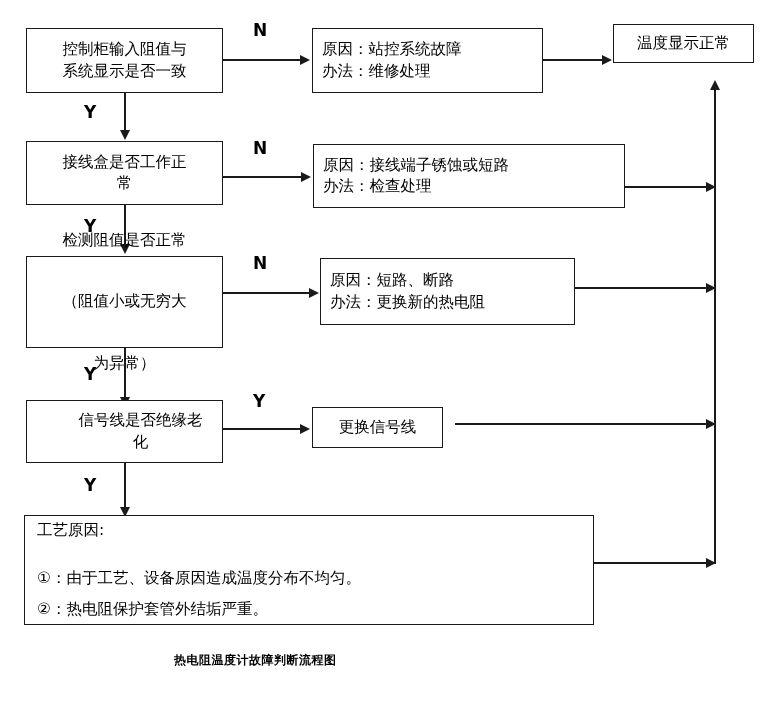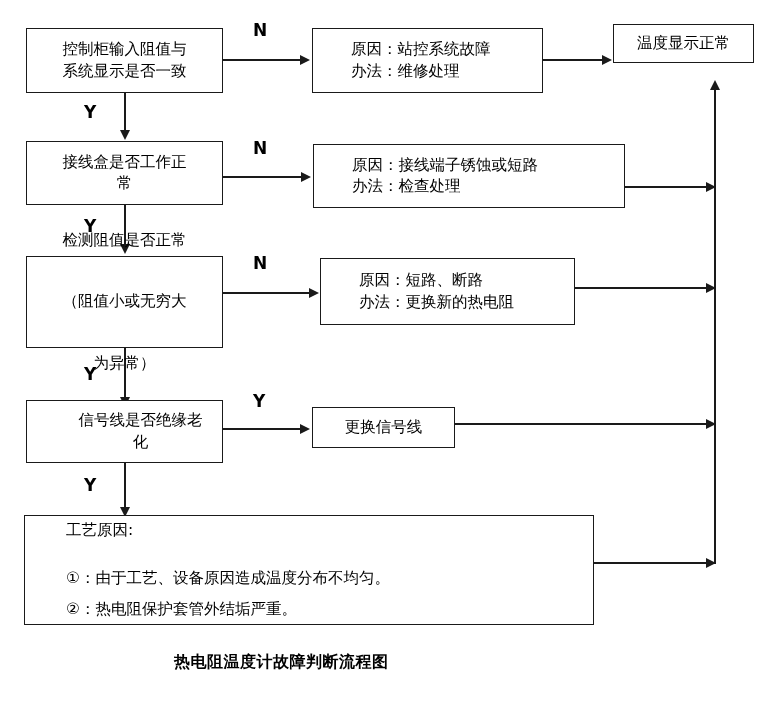--- a/index.html
+++ b/index.html
@@ -22,21 +22,21 @@
     background: #ffffff;
     color: #000000;
     display: flex;
     flex-direction: column;
     justify-content: center;
     font-size: 15.5px;
     line-height: 1.38;
     z-index: 3;
   }
   .box.center { align-items: center; text-align: center; }
-  .box.left { align-items: flex-start; text-align: left; padding-left: 29px; }
+  .box.left { align-items: flex-start; text-align: left; }
   .box .ln { display: block; white-space: nowrap; }
   .box.left .ln { padding-left: 9px; }
 
   
   .hline, .vline {
     position: absolute;
     background: #1a1a1a;
     z-index: 1;
   }
   .hline { height: 1.8px; }
@@ -66,21 +66,21 @@
   .edge-label {
     position: absolute;
     font-size: 17px;
     font-weight: bold;
     color: #000000;
     z-index: 4;
     line-height: 1;
   }
   .caption {
     position: absolute;
-    font-size: 16px;
+    font-size: 12px;
     font-weight: bold;
     color: #000000;
     white-space: nowrap;
     letter-spacing: 0.5px;
   }
   .note-line {
     display: block;
     white-space: nowrap;
     padding-left: 12px;
   }
@@ -167,21 +167,21 @@
   </div>
 
   <div class="hline" style="left:223px; top:428px; width:78px;"></div>
   <div class="arrow-r" style="left:300px; top:423.5px;"></div>
   <div class="edge-label" style="left:253px; top:393px;">Y</div>
 
   <div class="vline" style="left:124px; top:463px; height:47px;"></div>
   <div class="arrow-d" style="left:119.5px; top:507px;"></div>
   <div class="edge-label" style="left:84px; top:477px;">Y</div>
 
-  <div class="box center" style="left:312px; top:407px; width:143px; height:41px;">
+  <div class="box center" style="left:312px; top:407px; width:131px; height:41px;">
     <span class="ln">更换信号线</span>
   </div>
 
   <div class="hline" style="left:455px; top:423px; width:261px;"></div>
   <div class="arrow-r" style="left:706px; top:418.5px;"></div>
 
   <div class="box left" style="left:24px; top:515px; width:570px; height:110px;">
     <span class="note-line note-head">工艺原因:</span>
     <span class="note-line note-item">①：由于工艺、设备原因造成温度分布不均匀。</span>
     <span class="note-line note-item">②：热电阻保护套管外结垢严重。</span>

